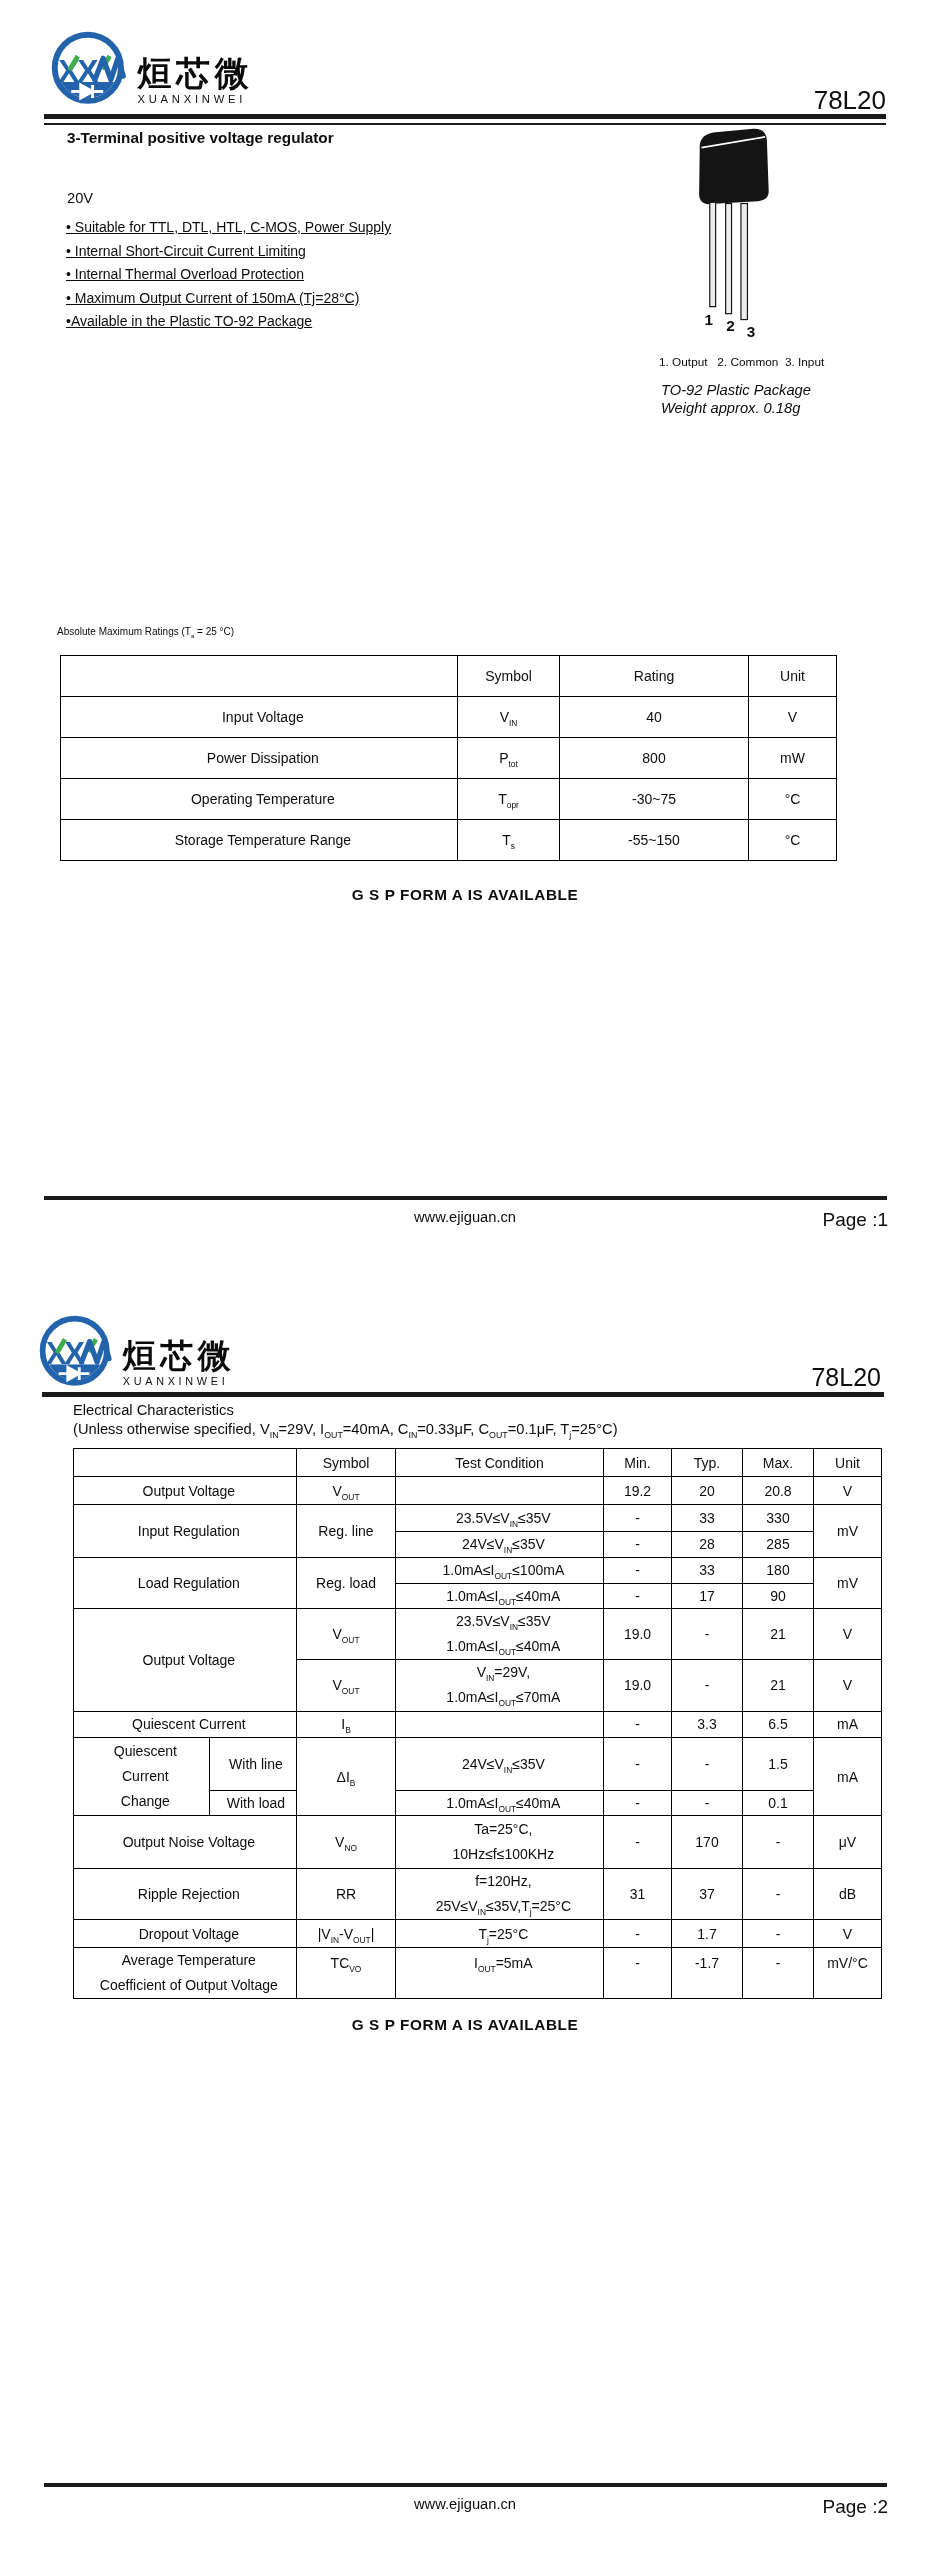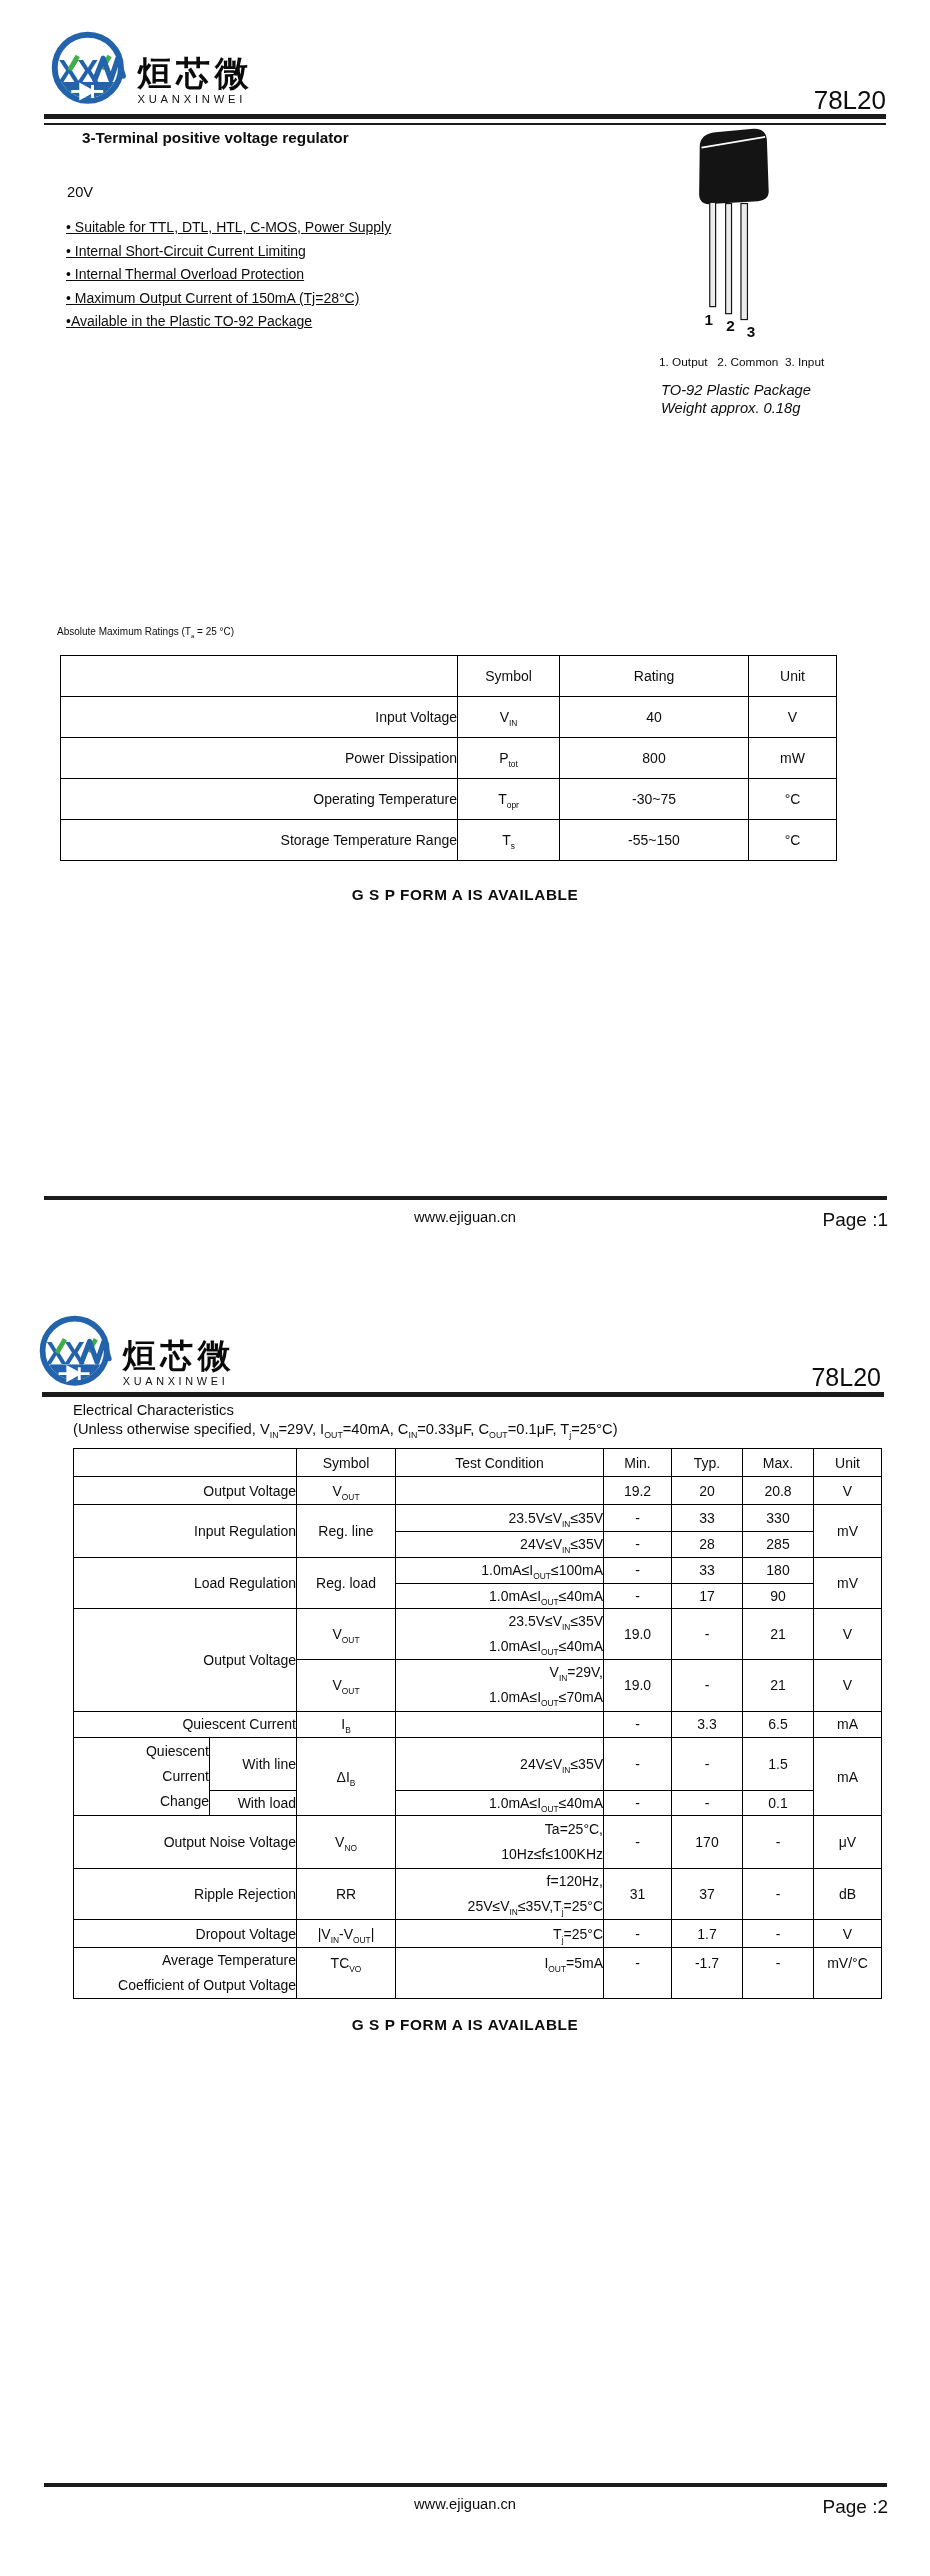--- a/index.html
+++ b/index.html
@@ -23,21 +23,21 @@
   
   .pin-caption{font-size:11.8px;white-space:pre;}
   .pkg-caption{font-size:14.7px;line-height:17.7px;}
   
   .sec-title-bold{font-weight:normal;font-size:10px;}
   .sec-title{font-size:14.7px;}
   .cond-line{font-size:14.7px;}
   
   .tbl{border-collapse:collapse;table-layout:fixed;font-size:14px;color:#0d0d0d;}
   .tbl td{border:1.2px solid #000;padding:0;overflow:hidden;vertical-align:middle;}
-  .tbl .l{text-align:right;padding-left:7.7px;}
+  .tbl .l{text-align:center;padding-left:7.7px;}
   .tbl .c{text-align:center;}
   .tbl .ml{line-height:25px;}
   sub{font-size:0.6em;line-height:0;}
   .gsp{font-weight:bold;font-size:15.3px;text-align:center;width:100%;letter-spacing:0.6px;}
   .footer-site{font-size:14.7px;text-align:center;width:100%;}
   .footer-page{font-size:19px;text-align:right;}
 </style>
 </head>
 <body>
 
@@ -64,22 +64,22 @@
       </g>
     </svg>
     <div class="brand-text">
       <div class="brand-cn">烜芯微</div>
       <div class="brand-en">XUANXINWEI</div>
     </div>
   </div>
   <div class="abs partnum" style="left:708px;top:87px;width:178px;">78L20</div>
   <div class="abs rule rule-dbl" style="left:44px;top:114px;width:842px;"></div>
 
-  <div class="abs doc-title" style="left:67px;top:128px;margin-left:15px;">3-Terminal positive voltage regulator</div>
-  <div class="abs voltage" style="left:67px;top:184px;">20V</div>
+  <div class="abs doc-title" style="left:67px;top:128px;">3-Terminal positive voltage regulator</div>
+  <div class="abs voltage" style="left:67px;top:190px;">20V</div>
   <div class="abs features" style="left:66px;top:216px;text-decoration:underline;">
     <div>• Suitable for TTL, DTL, HTL, C-MOS, Power Supply</div>
     <div>• Internal Short-Circuit Current Limiting</div>
     <div>• Internal Thermal Overload Protection</div>
     <div>• Maximum Output Current of 150mA (Tj=28°C)</div>
     <div>•Available in the Plastic TO-92 Package</div>
   </div>
 
   <svg class="abs" style="left:672px;top:124px;width:112px;height:215px;" viewBox="0 0 190 365">
     <path d="M47,42 C46,24 56,16 74,14 L138,8 C153,7 160,15 161,27 L164,112 C165,124 158,130 146,131 L64,136 C52,137 46,130 46,119 Z" fill="#141414"></path>

